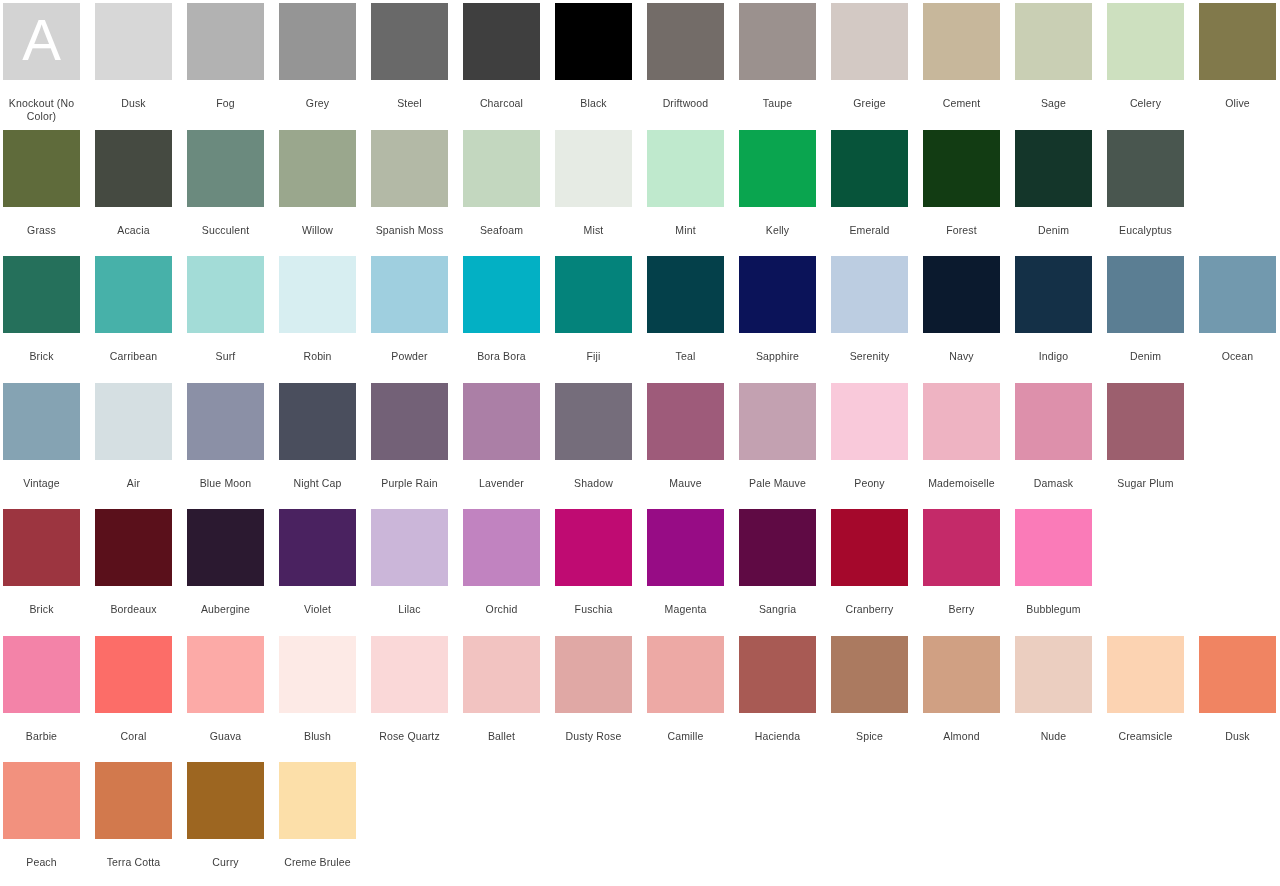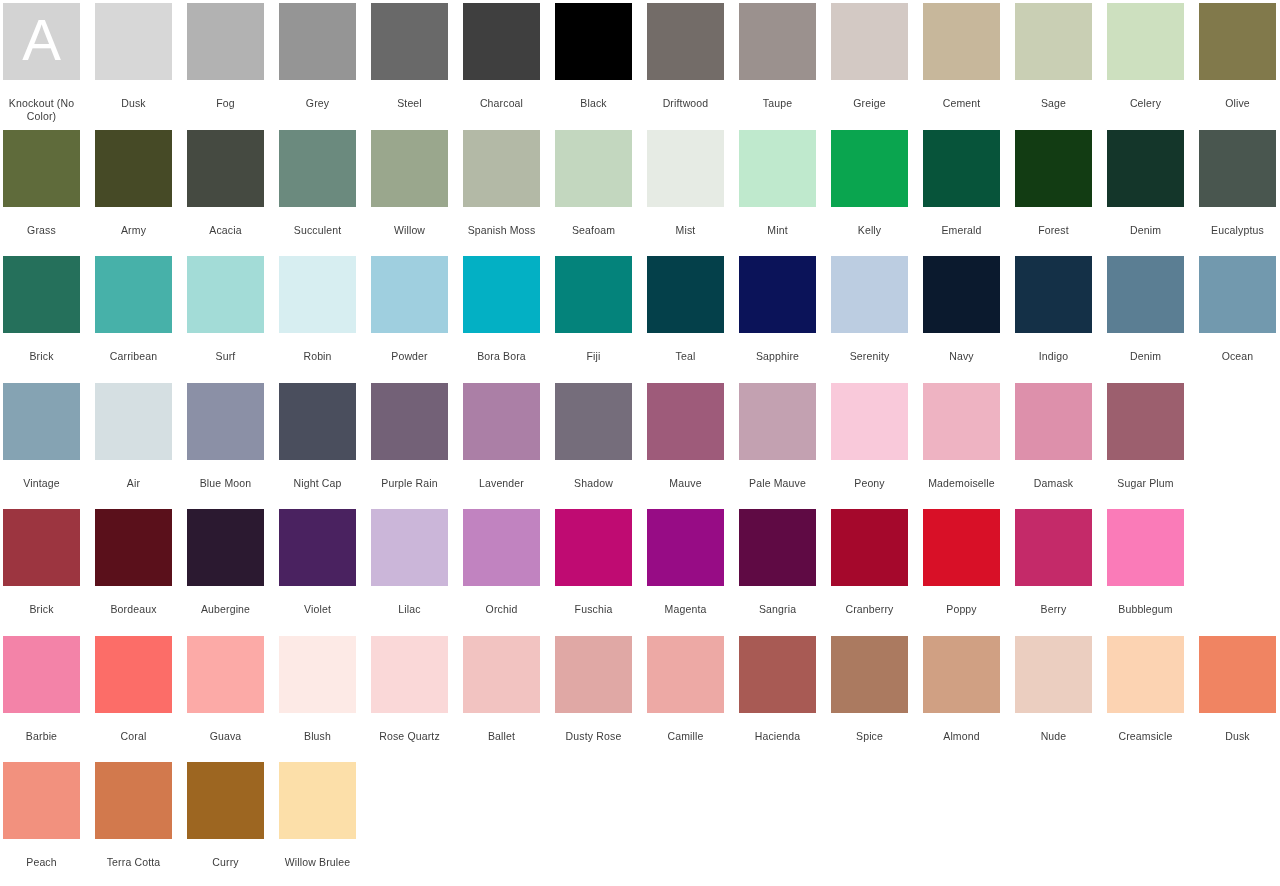--- a/index.html
+++ b/index.html
@@ -132,24 +132,20 @@
         <div class="swatch-chip" style="background-color: rgb(129, 121, 75);"></div>
         <div class="swatch-label">Olive</div>
       </div>
     </div>
     <div class="swatch-row">
       <div class="swatch-cell">
         <div class="swatch-chip" style="background-color: rgb(95, 107, 59);"></div>
         <div class="swatch-label">Grass</div>
       </div>
       <div class="swatch-cell">
-        <div class="swatch-chip" style="background-color: rgb(70, 74, 38);"></div>
-        <div class="swatch-label">Army</div>
-      </div>
-      <div class="swatch-cell">
         <div class="swatch-chip" style="background-color: rgb(69, 74, 65);"></div>
         <div class="swatch-label">Acacia</div>
       </div>
       <div class="swatch-cell">
         <div class="swatch-chip" style="background-color: rgb(107, 138, 126);"></div>
         <div class="swatch-label">Succulent</div>
       </div>
       <div class="swatch-cell">
         <div class="swatch-chip" style="background-color: rgb(154, 167, 141);"></div>
         <div class="swatch-label">Willow</div>
@@ -338,24 +334,20 @@
       </div>
       <div class="swatch-cell">
         <div class="swatch-chip" style="background-color: rgb(95, 10, 68);"></div>
         <div class="swatch-label">Sangria</div>
       </div>
       <div class="swatch-cell">
         <div class="swatch-chip" style="background-color: rgb(165, 8, 44);"></div>
         <div class="swatch-label">Cranberry</div>
       </div>
       <div class="swatch-cell">
-        <div class="swatch-chip" style="background-color: rgb(216, 16, 39);"></div>
-        <div class="swatch-label">Poppy</div>
-      </div>
-      <div class="swatch-cell">
         <div class="swatch-chip" style="background-color: rgb(196, 42, 105);"></div>
         <div class="swatch-label">Berry</div>
       </div>
       <div class="swatch-cell">
         <div class="swatch-chip" style="background-color: rgb(250, 123, 184);"></div>
         <div class="swatch-label">Bubblegum</div>
       </div>
     </div>
     <div class="swatch-row">
       <div class="swatch-cell">
@@ -423,16 +415,16 @@
       <div class="swatch-cell">
         <div class="swatch-chip" style="background-color: rgb(210, 121, 77);"></div>
         <div class="swatch-label">Terra Cotta</div>
       </div>
       <div class="swatch-cell">
         <div class="swatch-chip" style="background-color: rgb(157, 102, 33);"></div>
         <div class="swatch-label">Curry</div>
       </div>
       <div class="swatch-cell">
         <div class="swatch-chip" style="background-color: rgb(252, 223, 169);"></div>
-        <div class="swatch-label">Willow Brulee</div>
+        <div class="swatch-label">Creme Brulee</div>
       </div>
     </div>
   </div>
 
 </body></html>

